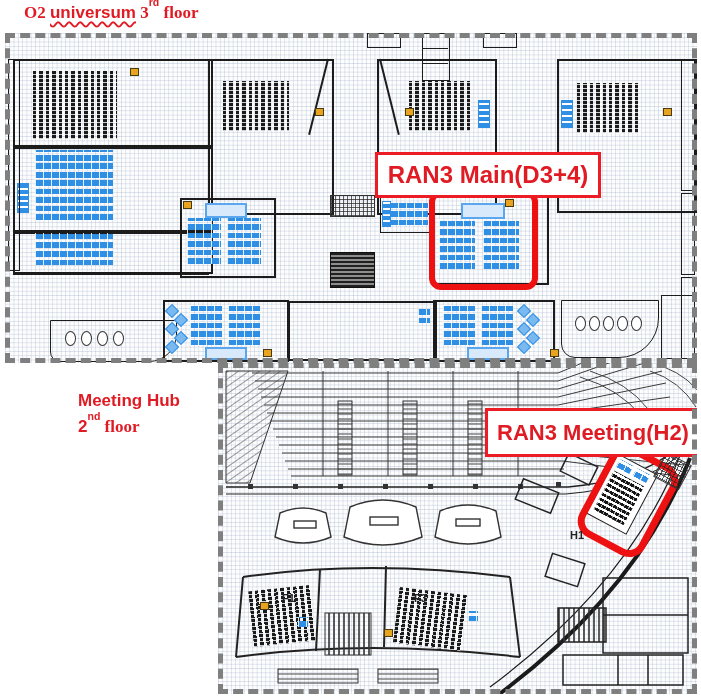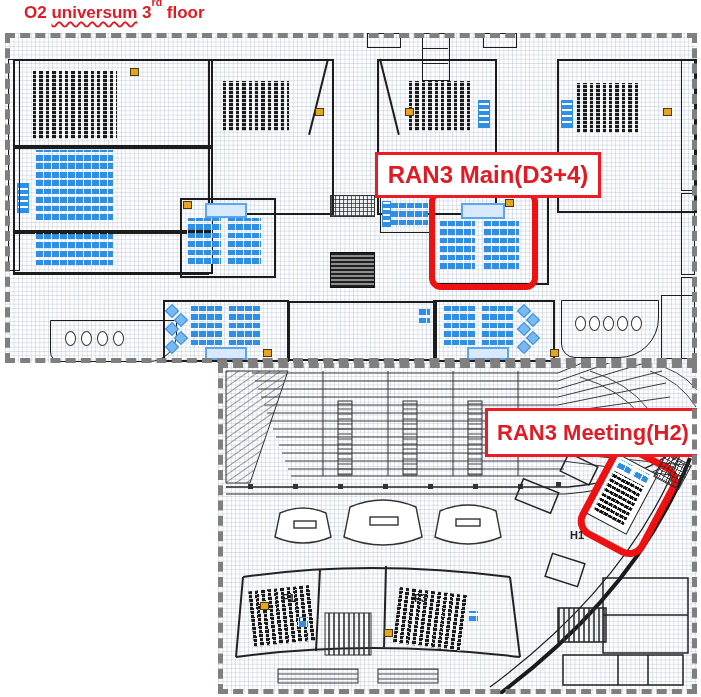--- a/index.html
+++ b/index.html
@@ -30,31 +30,33 @@
   .head-table{position:absolute;border:2px solid #5aa7ef;background:#d8e9fb;}
   .marker{position:absolute;width:7px;height:6px;background:#e8a41f;border:1px solid #4a3a10;}
   .diamond{position:absolute;width:8px;height:8px;border:1.5px solid #2f8fe5;background:#7ab8f0;transform:rotate(45deg);}
   .stall{position:absolute;width:9px;height:13px;border:1.3px solid #333;border-radius:50%;background:#fff;}
   .hline{position:absolute;background:#1c1c1c;height:2px;}
   .vline{position:absolute;background:#1c1c1c;width:2px;}
   .red-box{position:absolute;border:6px solid #ee1111;border-radius:12px;background:transparent;}
   .label-box{position:absolute;background:#ffffff;border:3px solid #ed1c24;color:#e01b24;
     font-weight:800;display:flex;align-items:center;justify-content:center;letter-spacing:0;}
   .title{position:absolute;color:#e01b24;font-weight:800;font-size:17px;line-height:1.45;}
-  .pre{white-space:pre;}
+  .pre{white-space:pre;font-family:Liberation Serif, serif;}
   .wavy{text-decoration:underline wavy #e01b24;text-decoration-thickness:1.5px;text-underline-offset:3px;}
   sup{font-size:62%;position:relative;top:-0.45em;font-weight:800;}
   .small-label{position:absolute;color:#222;font-size:11px;font-weight:bold;}
 </style>
 </head>
 <body>
 
 <div class="title" style="left:24px;top:0px;"><span class="pre">O2 </span><span class="wavy">universum</span><span class="pre"> 3</span><sup>rd</sup><span class="pre"> floor</span></div>
 
 <div class="title" style="left:78px;top:389px;">
+  <div>Meeting Hub</div>
+  <div><span>2</span><sup>nd</sup><span class="pre"> floor</span></div>
 </div>
 
 <div class="plan" style="left:5px;top:33px;width:692px;height:330px;">
 
   <div class="room" style="left:8px;top:26px;width:196px;height:86px;"></div>
   <div class="seats-cols" style="left:28px;top:38px;width:84px;height:68px;"></div>
   <div class="room" style="left:8px;top:112px;width:196px;height:85px;"></div>
   <div class="seats-blue" style="left:30px;top:117px;width:78px;height:70px;"></div>
   <div class="blue-strip" style="left:12px;top:150px;width:10px;height:28px;"></div>
   <div class="room" style="left:8px;top:197px;width:196px;height:40px;"></div>

